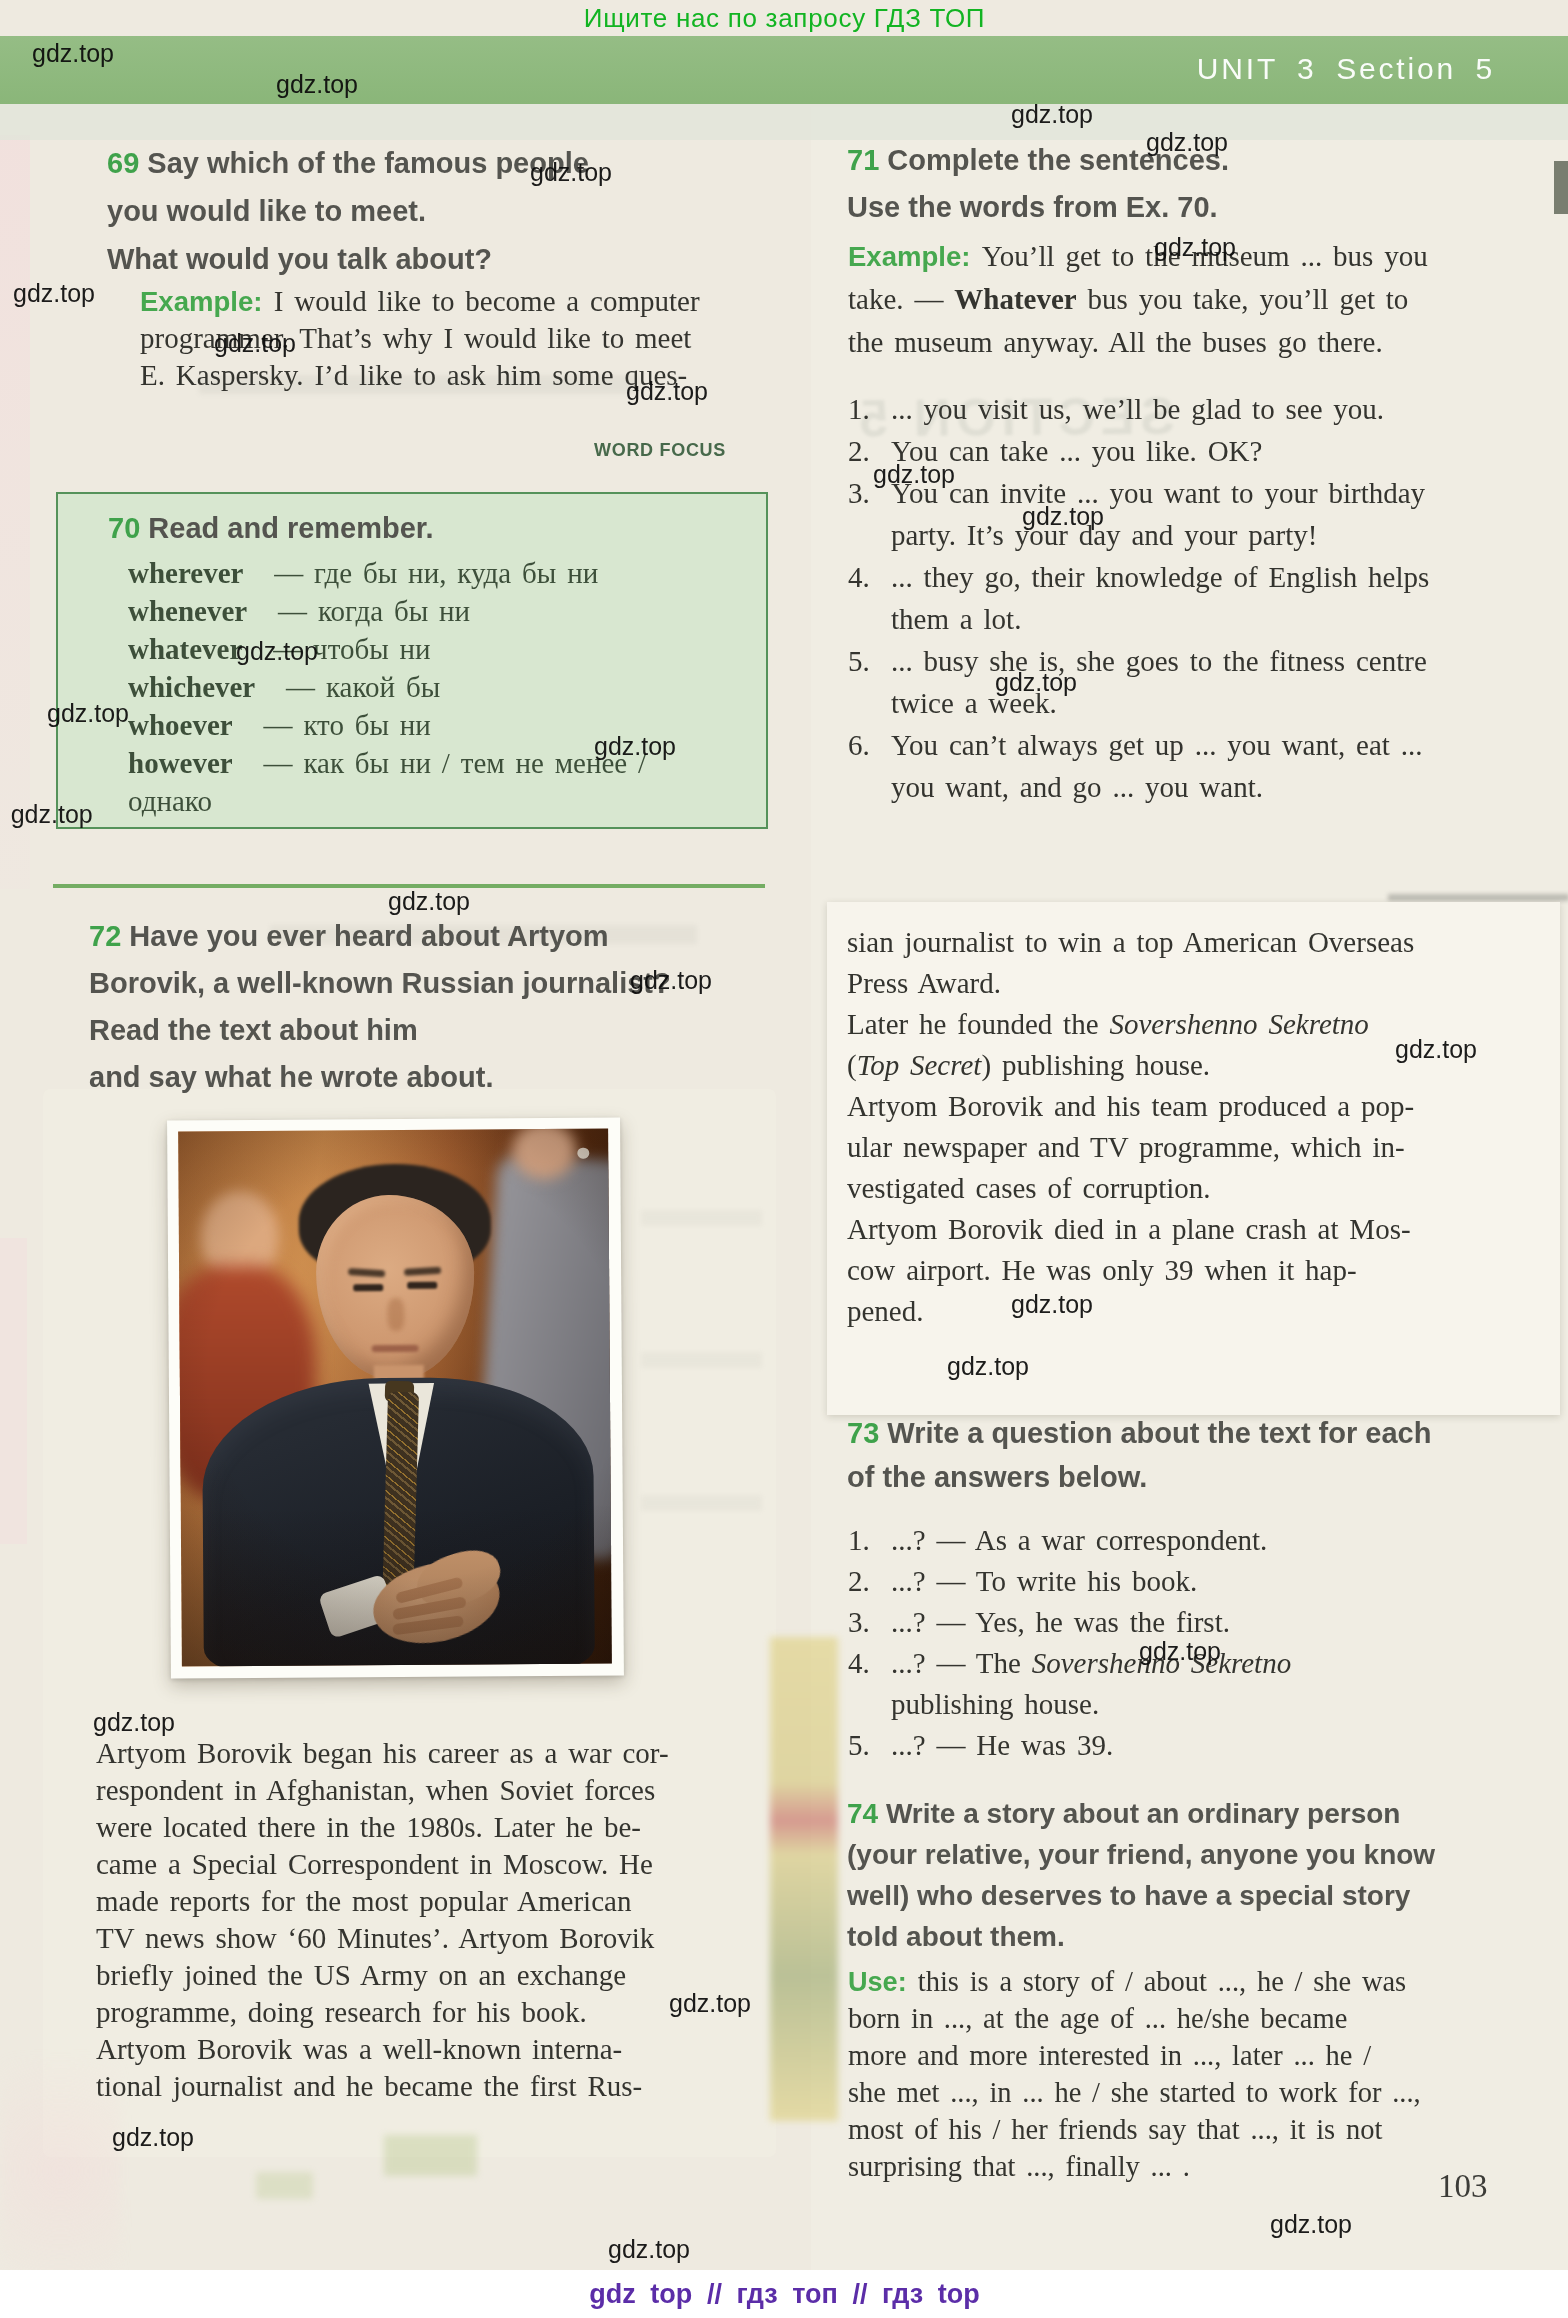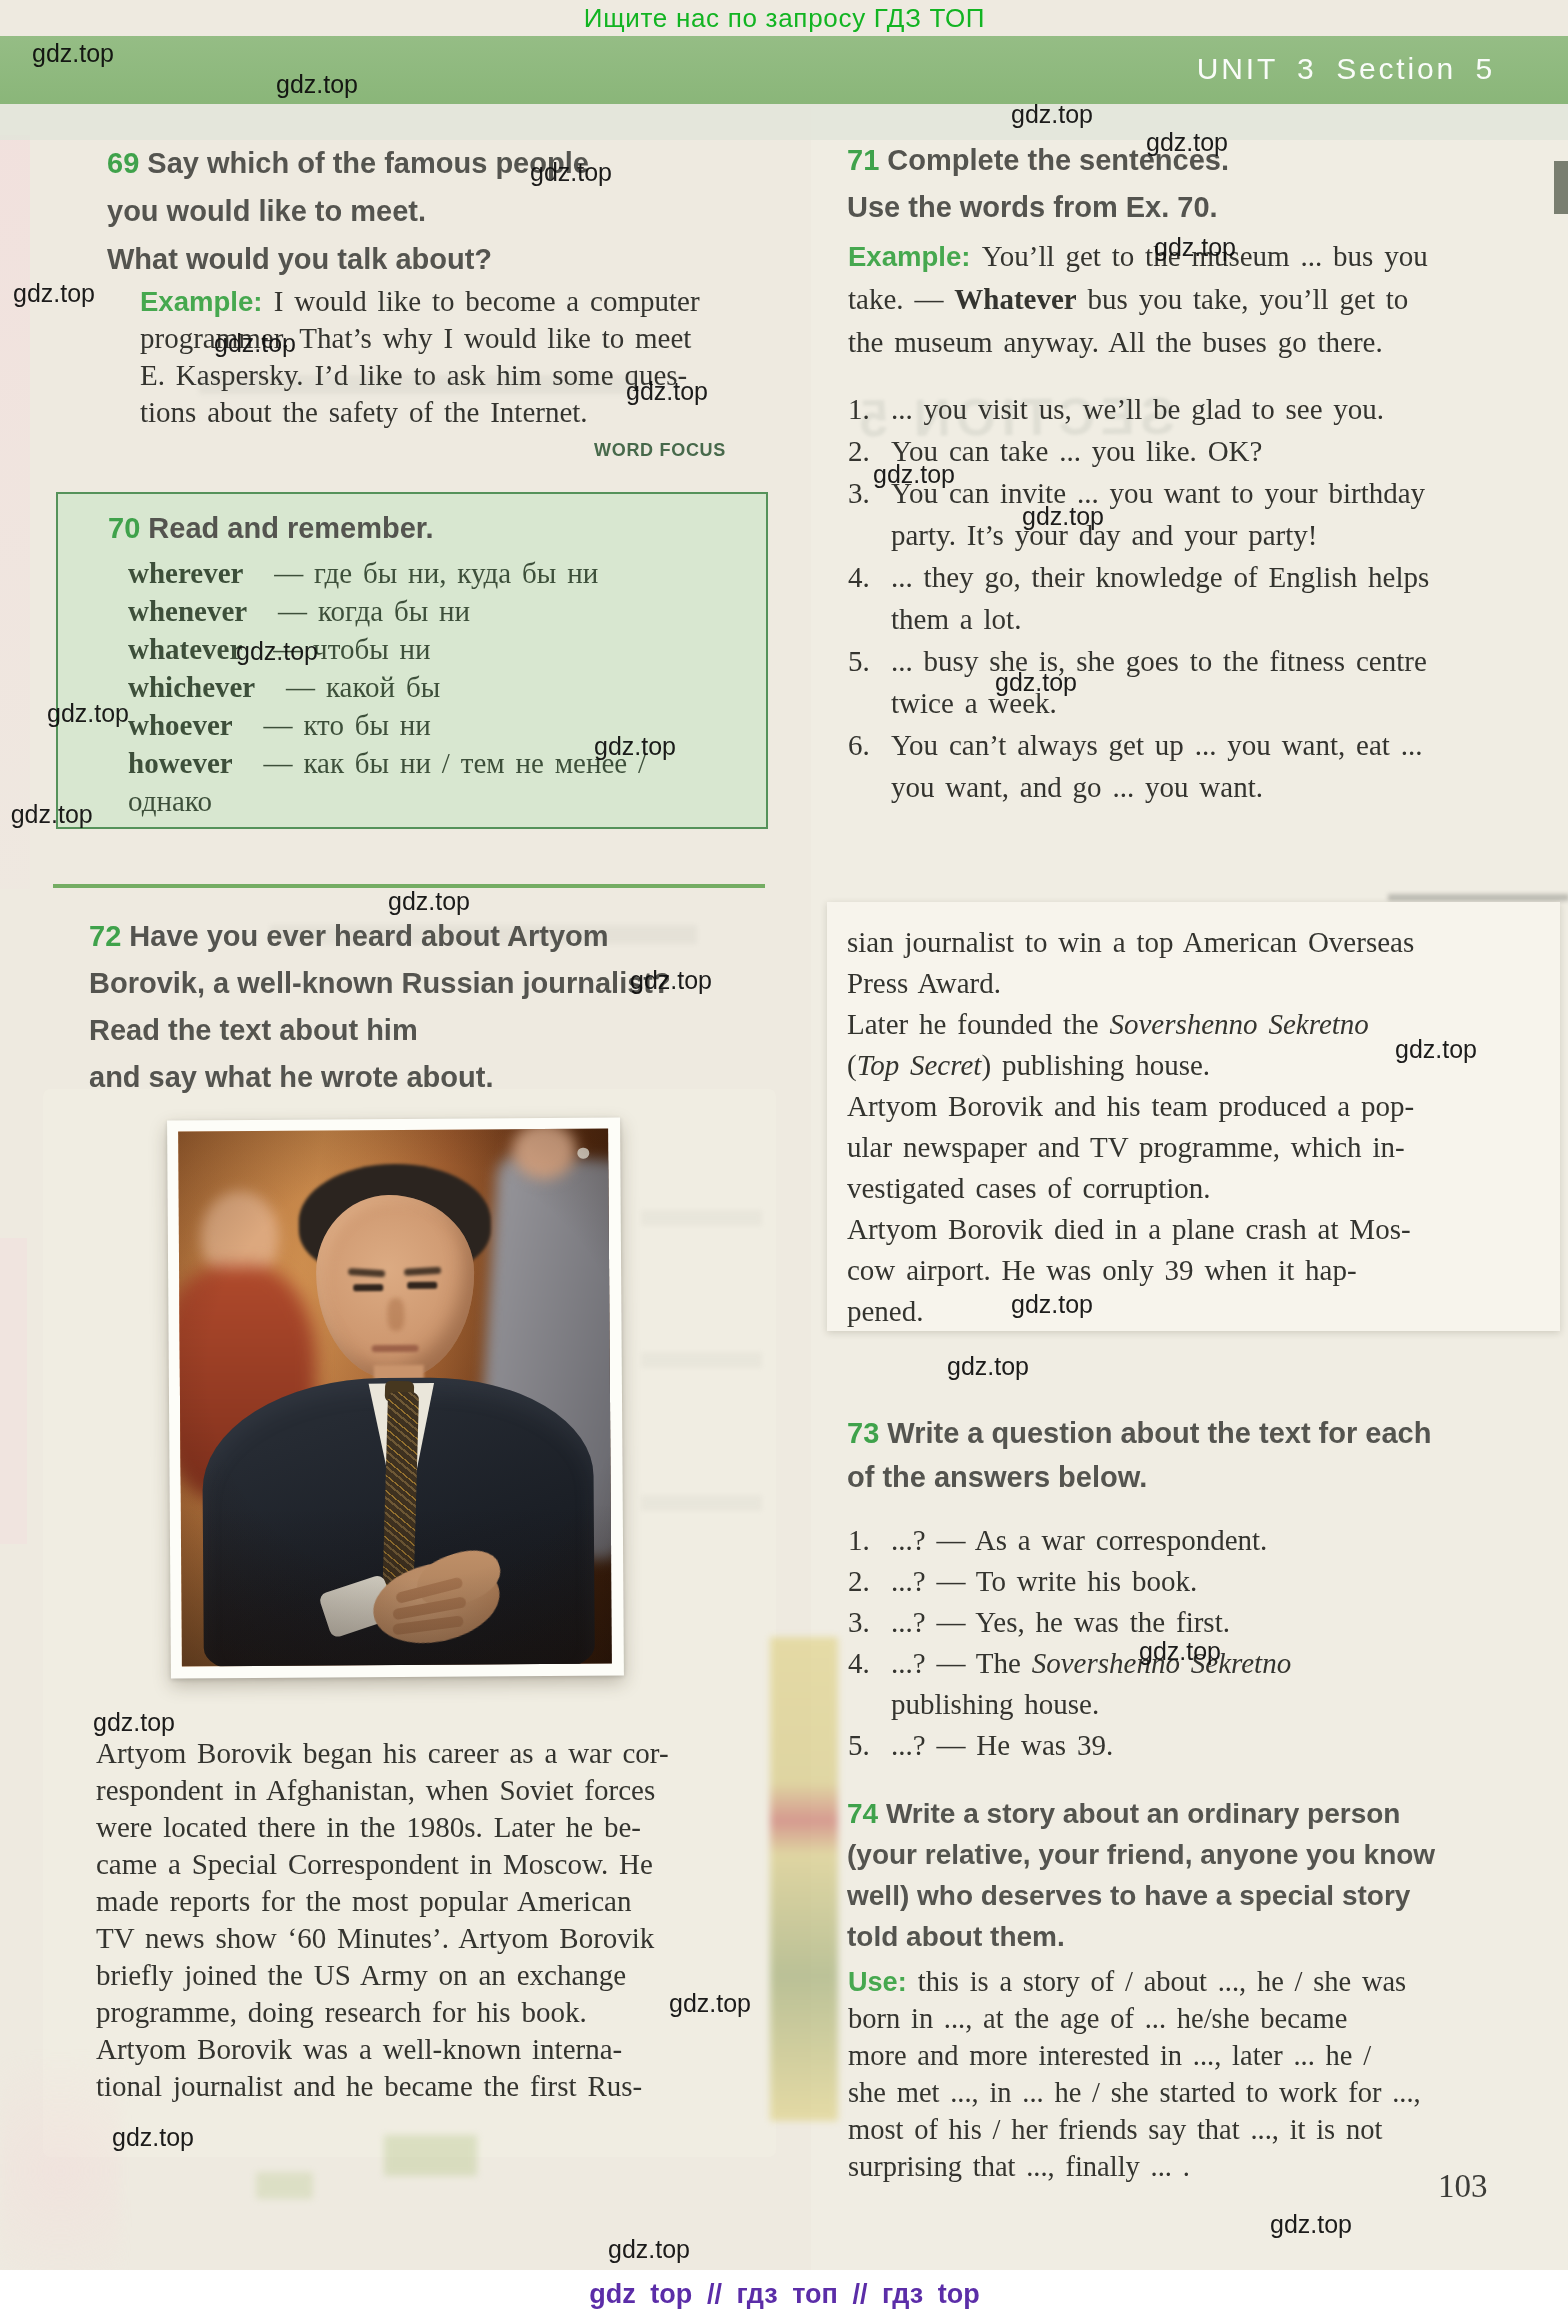--- a/index.html
+++ b/index.html
@@ -49,21 +49,21 @@
   .ln{flex:0 0 43px;font-family:"Liberation Serif",serif;color:#34342f;}
   .lw{flex:1;}
 
   .wordfocus{left:427px;top:440px;width:299px;text-align:right;font-weight:700;font-size:18px;
              letter-spacing:0.7px;color:#47694b;}
   .wordbox{left:56px;top:492px;width:712px;height:337px;border:2.1px solid #55925a;background:#d8e7d0;
            box-sizing:border-box;padding:15.7px 21.4px 7.1px 50px;}
   .wordbox .serif .seg{color:#3d4f3a;margin-left:20px;}
   .greenrule{left:53px;top:884px;width:712px;height:3.6px;background:#74ad63;}
 
-  .card{left:827px;top:902px;width:733px;height:429px;background:#f7f4ec;
+  .card{left:827px;top:902px;width:733px;height:513px;background:#f7f4ec;
         box-shadow:0 2.1px 7.1px rgba(60,55,35,.18);box-sizing:border-box;padding:20px 14.2px 0 20px;}
 
   .pagenum{left:1438px;top:2168px;font-family:"Liberation Serif",serif;font-size:33px;color:#3c3c38;}
   .footer{left:0;top:2270px;width:100%;height:48px;background:#ffffff;display:flex;align-items:center;justify-content:center;}
   .footer span{color:#5b2da8;font-weight:700;font-size:27px;word-spacing:7.1px;}
 
   
   .wm{position:absolute;font-family:"Liberation Sans",sans-serif;font-size:25px;color:#0a0a0a;opacity:.92;white-space:nowrap;}
 
   
@@ -135,21 +135,20 @@
 
   <section class="abs head" style="left:107px;top:139px;line-height:48px;">
       <div class="tl"><span class="seg seg-n">69 </span><span class="seg seg-h">Say which of the famous people</span></div>
       <div class="tl"><span class="seg seg-h">you would like to meet.</span></div>
       <div class="tl"><span class="seg seg-h">What would you talk about?</span></div>
     </section>
   <section class="abs serif" style="left:108px;top:283px;line-height:37px;margin-left:32px;">
       <div class="tl"><span class="seg seg-g">Example: </span><span class="seg">I would like to become a computer</span></div>
       <div class="tl"><span class="seg">programmer. That’s why I would like to meet</span></div>
       <div class="tl"><span class="seg">E. Kaspersky. I’d like to ask him some ques-</span></div>
-      <div class="tl"><span class="seg">tions about the safety of the Internet.</span></div>
     </section>
 
   <div class="abs wordfocus">WORD FOCUS</div>
 
   <div class="abs wordbox">
     <div class="head" style="line-height:37px;margin-bottom:7.1px;">
         <div class="tl"><span class="seg seg-n">70 </span><span class="seg seg-h">Read and remember.</span></div>
       </div>
     <div class="serif" style="line-height:38px;">
         <div class="tl"><span class="seg seg-b">wherever</span><span class="seg"> — где бы ни, куда бы ни</span></div>

